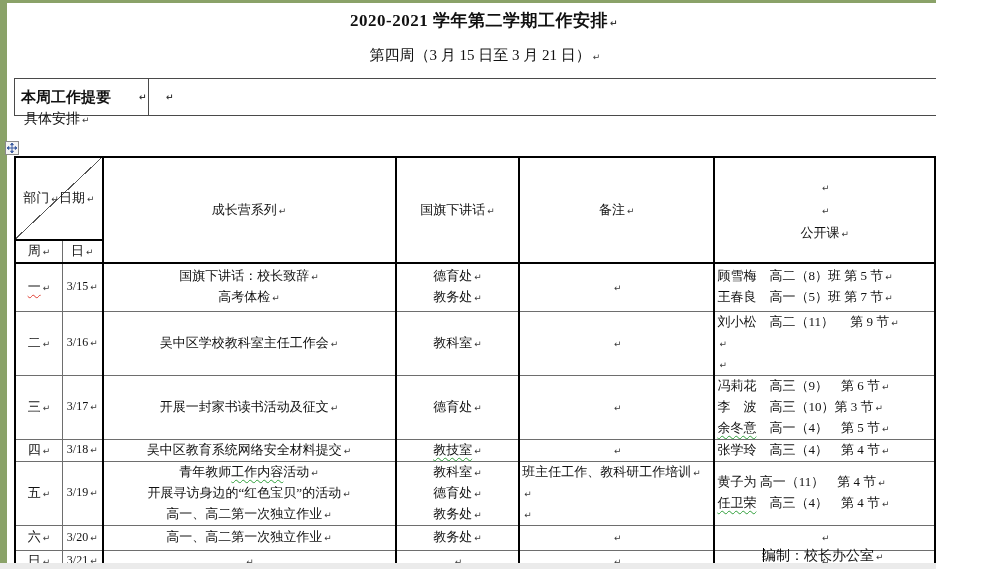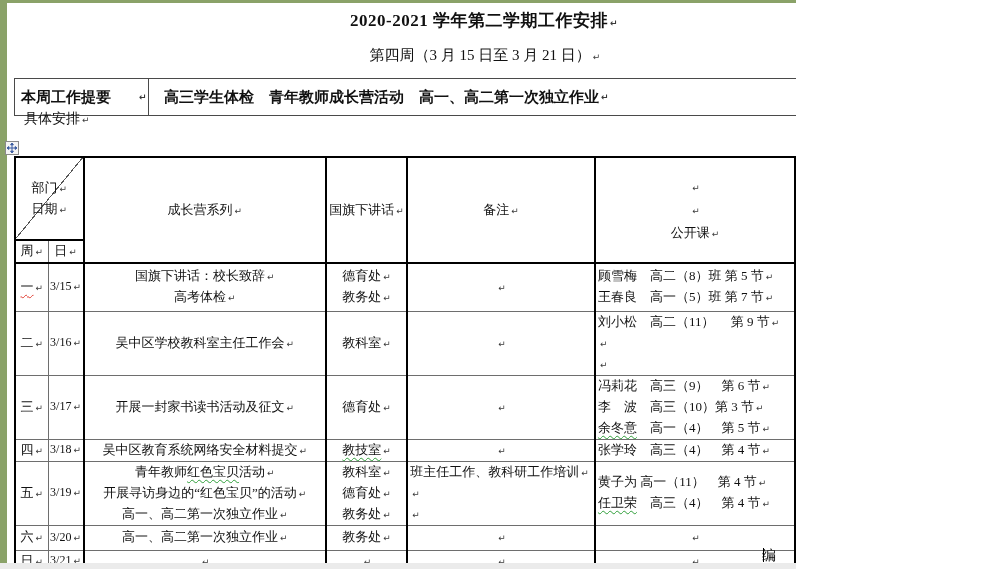--- a/index.html
+++ b/index.html
@@ -1,17 +1,17 @@
 <!DOCTYPE html>
 <html><head>
 <meta charset="utf-8">
 <style>
   * { margin:0; padding:0; box-sizing:border-box; }
   body { font-family: "Liberation Serif", "DejaVu Serif", serif; background:#fff; }
-  .screen { position:relative; width:796px; height:569px; background:#ffffff; overflow:hidden; }
+  .screen { position:relative; width:936px; height:569px; background:#ffffff; overflow:hidden; }
 
   
   .strip-left  { position:absolute; left:0; top:0; width:7px; height:569px; background:#8aa268; z-index:5; }
   .strip-top   { position:absolute; left:0; top:0; width:1000px; height:3px; background:#8aa268; z-index:6; }
   .strip-right { position:absolute; left:991px; top:0; width:9px; height:560px; background:#8aa268; border-left:1px solid #66804a; z-index:5; }
   .strip-bottom{ position:absolute; left:0; top:563px; width:1000px; height:6px; background:#ebebeb; z-index:7; }
 
   .title { position:absolute; left:0; top:9px; width:968px; text-align:center;
            font-size:17px; font-weight:bold; color:#111; letter-spacing:.5px; }
   .subtitle { position:absolute; left:0; top:46px; width:940px; text-align:center;
@@ -50,21 +50,21 @@
   td.center { text-align:center; }
   td.left { text-align:left; }
   td.left .cell-line { padding-left:2px; }
   .cell-line { white-space:nowrap; }
 
   
   td.diag { position:relative; height:83px; border-top:2px solid #000 !important;
             background:linear-gradient(to bottom right,
               transparent calc(50% - 1px), #555 calc(50% - 1px),
               #555 calc(50% + 0px), transparent calc(50% + 0px)); }
-  .diag-inner { display:flex; flex-direction:column; align-items:center; justify-content:center; height:100%; }
+  .diag-inner { display:flex; flex-direction:row; align-items:center; justify-content:center; height:100%; }
 
   td.open-hdr { vertical-align:top; text-align:center; padding-top:2px; }
   td.open-hdr .cell-line { line-height:22px; }
 
   .c-date { font-size:12px; }
 
   
   tbody.data tr:nth-child(1){ height:48px; }
   tbody.data tr:nth-child(2){ height:56px; }
   tbody.data tr:nth-child(3){ height:57px; }
@@ -98,21 +98,20 @@
   <div class="subtitle">
     <span>第四周（3 月 15 日至 3 月 21 日）</span><span class="pilcrow">↵</span>
   </div>
 
   <div class="summary-box">
     <div class="summary-label">
       <span>本周工作提要</span>
         <span class="pilcrow">↵</span>
     </div>
     <div class="summary-text">
-      <span>高三学生体检　青年教师成长营活动　高一、高二第一次独立作业</span>
         <span class="pilcrow">↵</span>
     </div>
   </div>
   <span class="pilcrow abs" style="left:971px; top:73px;">↵</span>
 
   <div class="section-heading">
     <span>具体安排</span><span class="pilcrow">↵</span>
   </div>
 
   <div class="move-handle" title="">
@@ -258,21 +257,21 @@
           </td>
         </tr>
         <tr>
           <td class="c-week center">
             <div class="cell-line">五<span class="pilcrow">↵</span></div>
           </td>
           <td class="c-date center">
             <div class="cell-line">3/19<span class="pilcrow">↵</span></div>
           </td>
           <td class="c-content vthick center">
-            <div class="cell-line">青年教师<span class="sq-green">红色宝贝</span>活动<span class="pilcrow">↵</span></div>
+            <div class="cell-line">青年教师<span class="sq-green">工作内容</span>活动<span class="pilcrow">↵</span></div>
             <div class="cell-line">开展寻访身边的“红色宝贝”的活动<span class="pilcrow">↵</span></div>
             <div class="cell-line">高一、高二第一次独立作业<span class="pilcrow">↵</span></div>
           </td>
           <td class="c-dept vthick center">
             <div class="cell-line">教科室<span class="pilcrow">↵</span></div>
             <div class="cell-line">德育处<span class="pilcrow">↵</span></div>
             <div class="cell-line">教务处<span class="pilcrow">↵</span></div>
           </td>
           <td class="c-remarks vthick left">
             <div class="cell-line">班主任工作、教科研工作培训<span class="pilcrow">↵</span></div>

